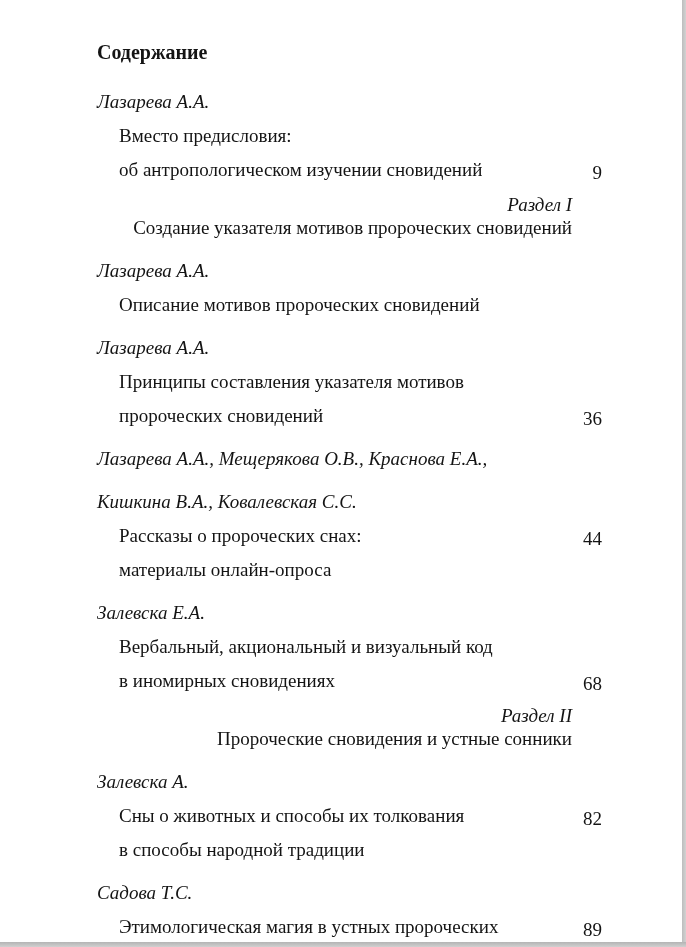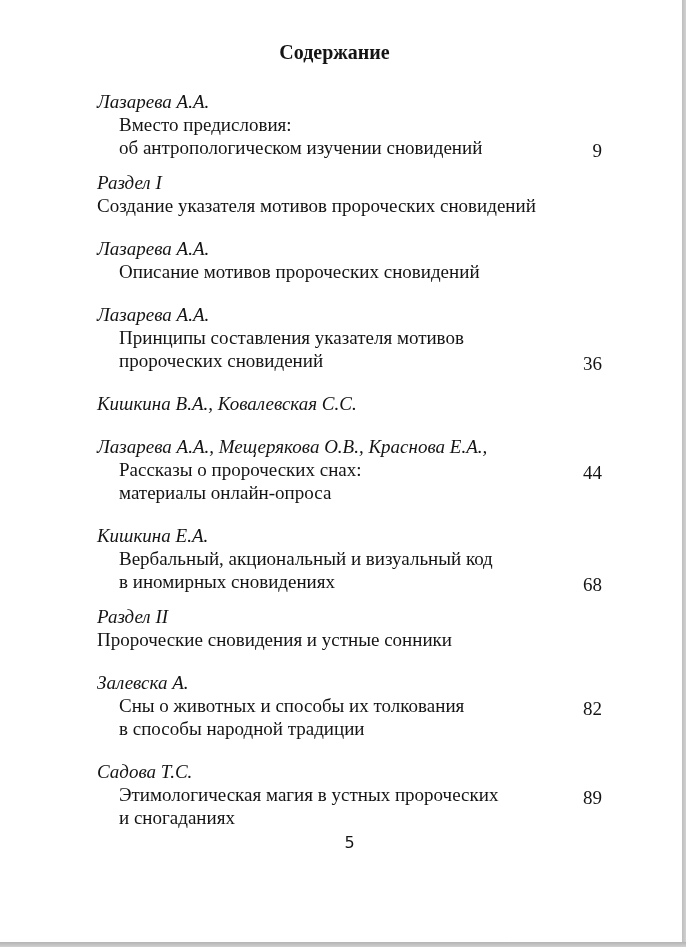--- a/index.html
+++ b/index.html
@@ -26,49 +26,49 @@
     background: linear-gradient(to bottom, #b4b4b4, #d0d0d0);
   }
   .content {
     position: absolute;
     left: 97px; top: 40px;
     width: 505px;
     font-size: 19px;
     line-height: 23px;
   }
   .toc-title {
-    text-align: center;
+    text-align: left;
     font-weight: bold;
     font-size: 20px;
     line-height: 24px;
     margin: 0 30px 16px 0;
   }
   .entry { margin-top: 15px; }
   .entry.first { margin-top: 26px; }
   .author {
     font-style: italic;
     white-space: nowrap;
     margin-top: 20px;
   }
   .row {
     display: flex;
     justify-content: space-between;
     align-items: baseline;
     padding-left: 22px;
   }
-  .t { white-space: nowrap; }
+  .t { white-space: nowrap; margin-top: 11px; }
   .pagenum {
     position: relative;
     top: 3px;
     flex: 0 0 auto;
     padding-left: 10px;
   }
   .section {
     margin: 12px 30px 0 0;
-    text-align: left;
+    text-align: right;
   }
   .section .label { font-style: italic; }
   .footer {
     margin-top: 2px;
     text-align: center;
     font-family: "DejaVu Sans", "Liberation Sans", sans-serif;
     font-size: 16px;
     line-height: 24px;
   }
 </style>
@@ -108,33 +108,33 @@
       <div class="row">
         <span class="t">Принципы составления указателя мотивов</span>
       </div>
       <div class="row">
         <span class="t">пророческих сновидений</span>
         <span class="pagenum">36</span>
       </div>
     </div>
 
     <div class="entry">
+      <div class="author">Лазарева А.А., Мещерякова О.В., Краснова Е.А.,</div>
       <div class="author">Кишкина В.А., Ковалевская С.С.</div>
-      <div class="author">Лазарева А.А., Мещерякова О.В., Краснова Е.А.,</div>
       <div class="row">
         <span class="t">Рассказы о пророческих снах:</span>
         <span class="pagenum">44</span>
       </div>
       <div class="row">
         <span class="t">материалы онлайн-опроса</span>
       </div>
     </div>
 
     <div class="entry">
-      <div class="author">Кишкина Е.А.</div>
+      <div class="author">Залевска Е.А.</div>
       <div class="row">
         <span class="t">Вербальный, акциональный и визуальный код</span>
       </div>
       <div class="row">
         <span class="t">в иномирных сновидениях</span>
         <span class="pagenum">68</span>
       </div>
     </div>
 
 

